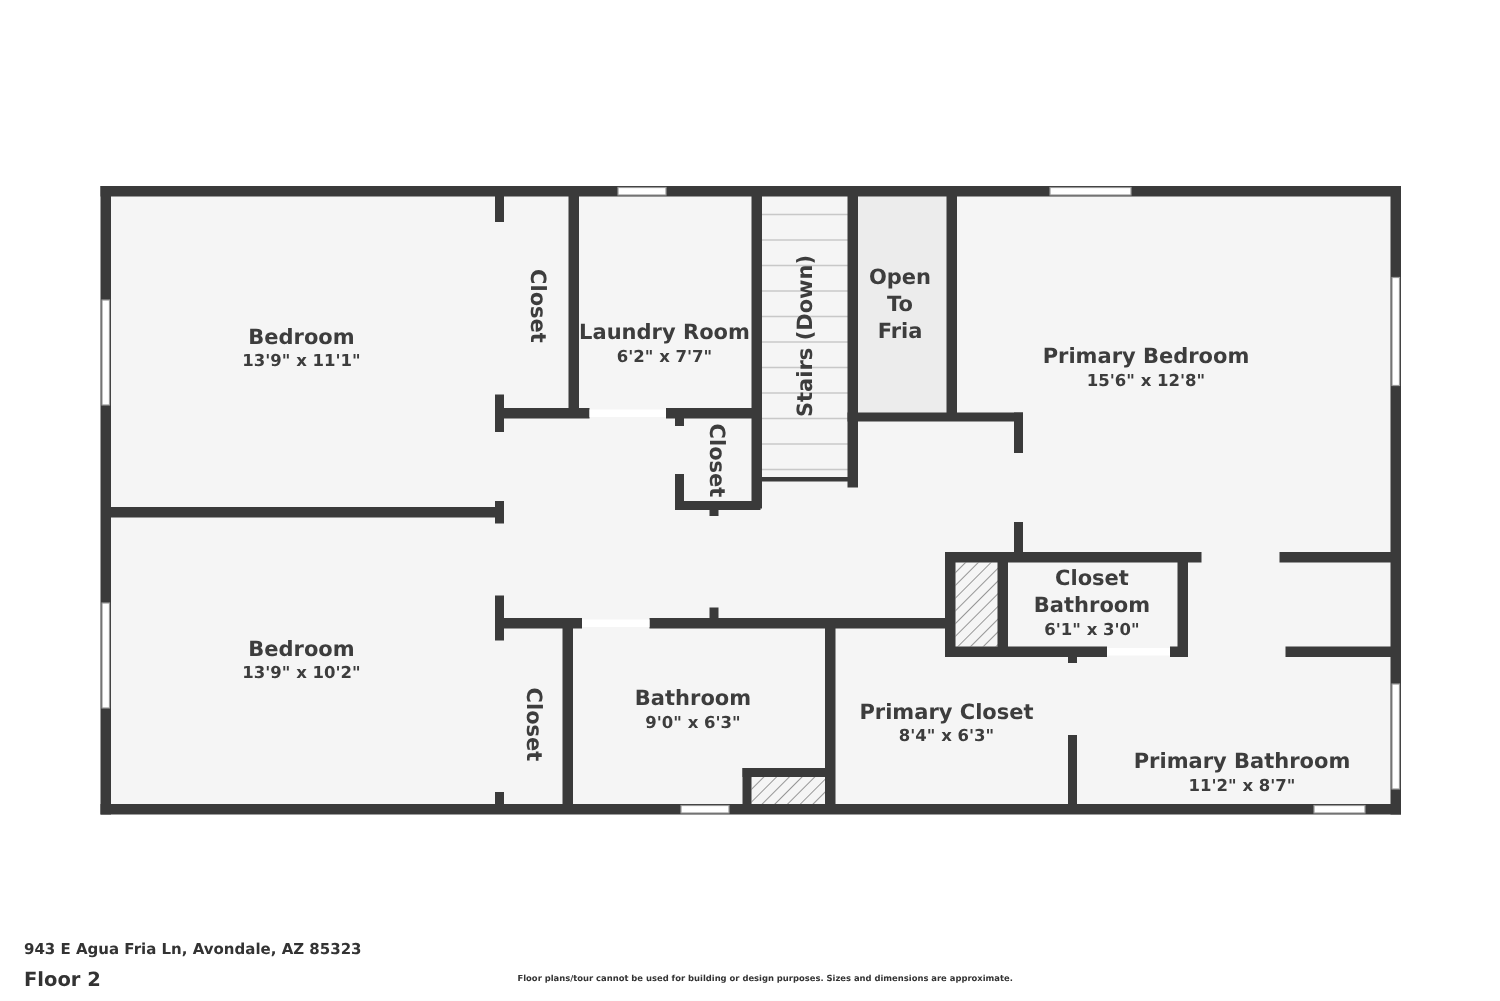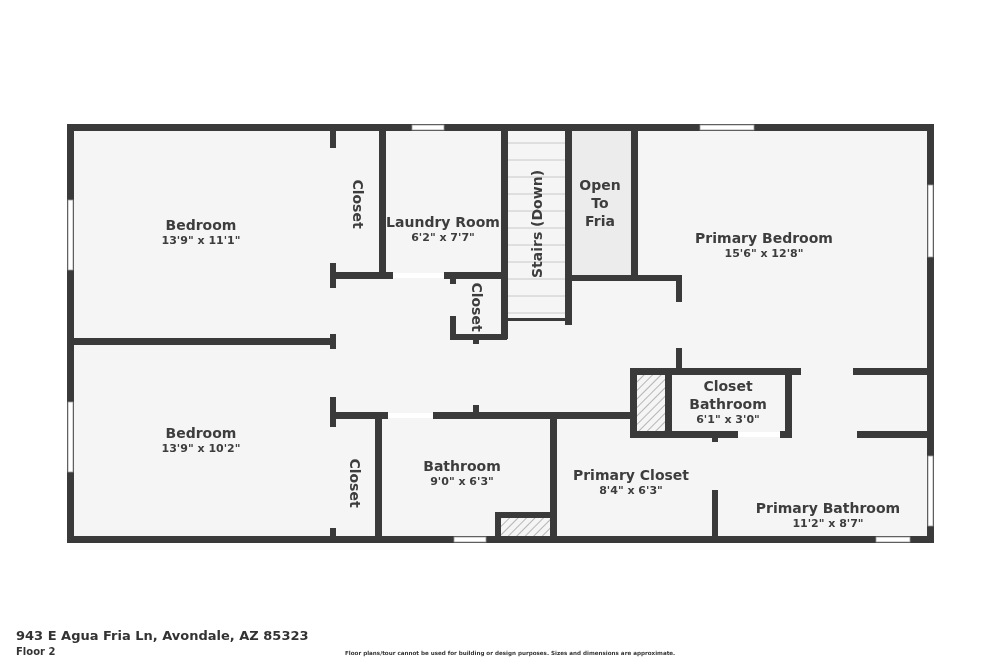--- a/index.html
+++ b/index.html
@@ -3,22 +3,22 @@
 <meta charset="utf-8">
 <style>
   html,body{margin:0;padding:0;background:#ffffff;}
   body{width:1000px;height:667px;position:relative;overflow:hidden;font-family:"DejaVu Sans","Liberation Sans",sans-serif;color:#3b3b3b;}
   #plan{position:absolute;left:0;top:0;width:1000px;height:667px;}
   .lbl{position:absolute;text-align:center;white-space:nowrap;transform:translate(-50%,-50%);}
   .room-name{font-weight:bold;font-size:14px;color:#3d3d3d;line-height:18px;display:block;}
   .room-dim{font-weight:bold;font-size:11px;color:#3d3d3d;line-height:14px;display:block;}
   .vert{transform:translate(-50%,-50%) rotate(90deg);}
   .vert-ccw{transform:translate(-50%,-50%) rotate(-90deg);}
-  .footer-addr{position:absolute;left:16px;top:628px;font-size:13px;font-weight:bold;color:#333;}
-  .footer-floor{position:absolute;left:16px;top:646px;font-size:10px;font-weight:bold;color:#333;}
+  .footer-addr{position:absolute;left:16px;top:628px;font-size:10px;font-weight:bold;color:#333;}
+  .footer-floor{position:absolute;left:16px;top:646px;font-size:13px;font-weight:bold;color:#333;}
   .footer-disc{position:absolute;left:345px;top:650px;font-size:5.6px;font-weight:bold;color:#333;}
 </style>
 </head>
 <body>
 
 <svg id="plan" viewBox="0 0 1000 667" xmlns="http://www.w3.org/2000/svg">
   <defs>
     <pattern id="hatch" width="6" height="6" patternUnits="userSpaceOnUse" patternTransform="rotate(45)">
       <line x1="0" y1="0" x2="0" y2="6" stroke="#555" stroke-width="0.8"></line>
     </pattern>

